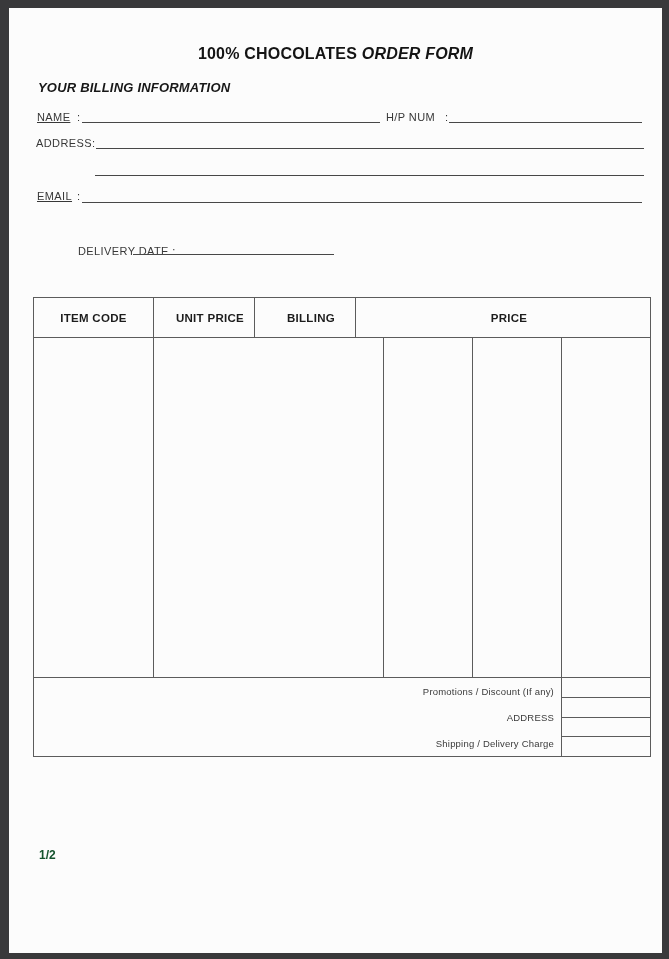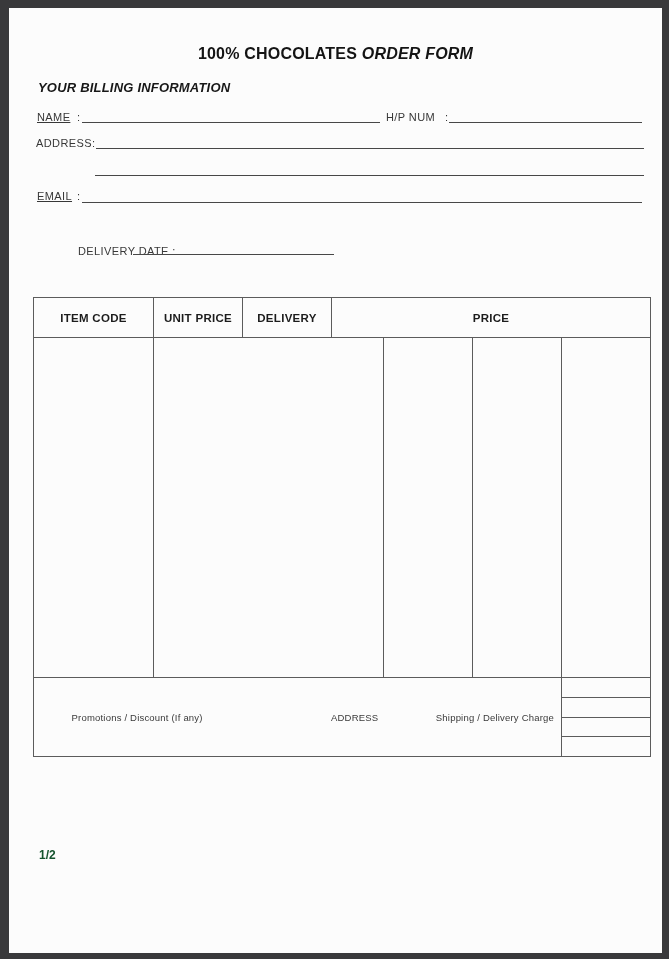--- a/index.html
+++ b/index.html
@@ -38,41 +38,41 @@
   .fline  { position:absolute; height:0; border-top:1px solid #474747; }
 
   
   .order-table {
     position:absolute; left:24px; top:289px; width:618px; height:460px;
     border:1px solid #5c5c5c; box-sizing:border-box;
     display:flex; flex-direction:column; background:transparent;
   }
   .thead {
     display:flex; height:40px; box-sizing:border-box;
-    border-bottom:1px solid #5c5c5c; flex:none;
+    border-bottom:1px solid #5c5c5c; flex:none;gap:12px;
   }
   .tbody { display:flex; flex:none; height:340px; box-sizing:border-box;
     border-bottom:1px solid #5c5c5c; }
   .th, .td {
     box-sizing:border-box; border-right:1px solid #5c5c5c;
     display:flex; align-items:center; justify-content:center;
   }
   .th:last-child, .td:last-child { border-right:none; }
   .th {
     font-size:11.5px; font-weight:bold; color:#1c1c1c; letter-spacing:0.3px;
     text-align:center;
   }
   .c1 { width:120px; flex:none; }
   .c2 { width:230px; flex:none; }
   .c3 { width:89px;  flex:none; }
   .c4 { width:89px;  flex:none; }
   .c5 { flex:1; }
 
   .tsummary { display:flex; flex:1; }
-  .sum-labels { flex:1; display:flex; flex-direction:row; }
+  .sum-labels { flex:1; display:flex; flex-direction:column; }
   .sum-label-row {
     flex:1; display:flex; align-items:center; justify-content:flex-end;
     padding-right:7px; font-size:9.5px; color:#3a3a3a; letter-spacing:0.2px;
   }
   .sum-values {
     width:89px; flex:none; box-sizing:border-box;
     border-left:1px solid #5c5c5c; display:flex; flex-direction:column;
   }
   .sum-value-cell { flex:1; box-sizing:border-box; border-bottom:1px solid #5c5c5c; }
   .sum-value-cell:last-child { border-bottom:none; }
@@ -112,21 +112,21 @@
   <div class="fline" style="left:73px; top:194px; width:560px;"></div>
 
   <div class="flabel" style="left:29px; top:237px;margin-left:40px;">DELIVERY DATE :</div>
   <div class="fline" style="left:124px; top:246px; width:201px;"></div>
 
   <div class="order-table">
 
     <div class="thead">
       <div class="th c1">ITEM CODE</div>
       <div class="th c3">UNIT PRICE</div>
-      <div class="th c4">DELIVERY</div>
+      <div class="th c4">BILLING</div>
       <div class="th c5">PRICE</div>
     </div>
 
     <div class="tbody">
       <div class="td c1"></div>
       <div class="td c2"></div>
       <div class="td c3"></div>
       <div class="td c4"></div>
       <div class="td c5"></div>
     </div>

